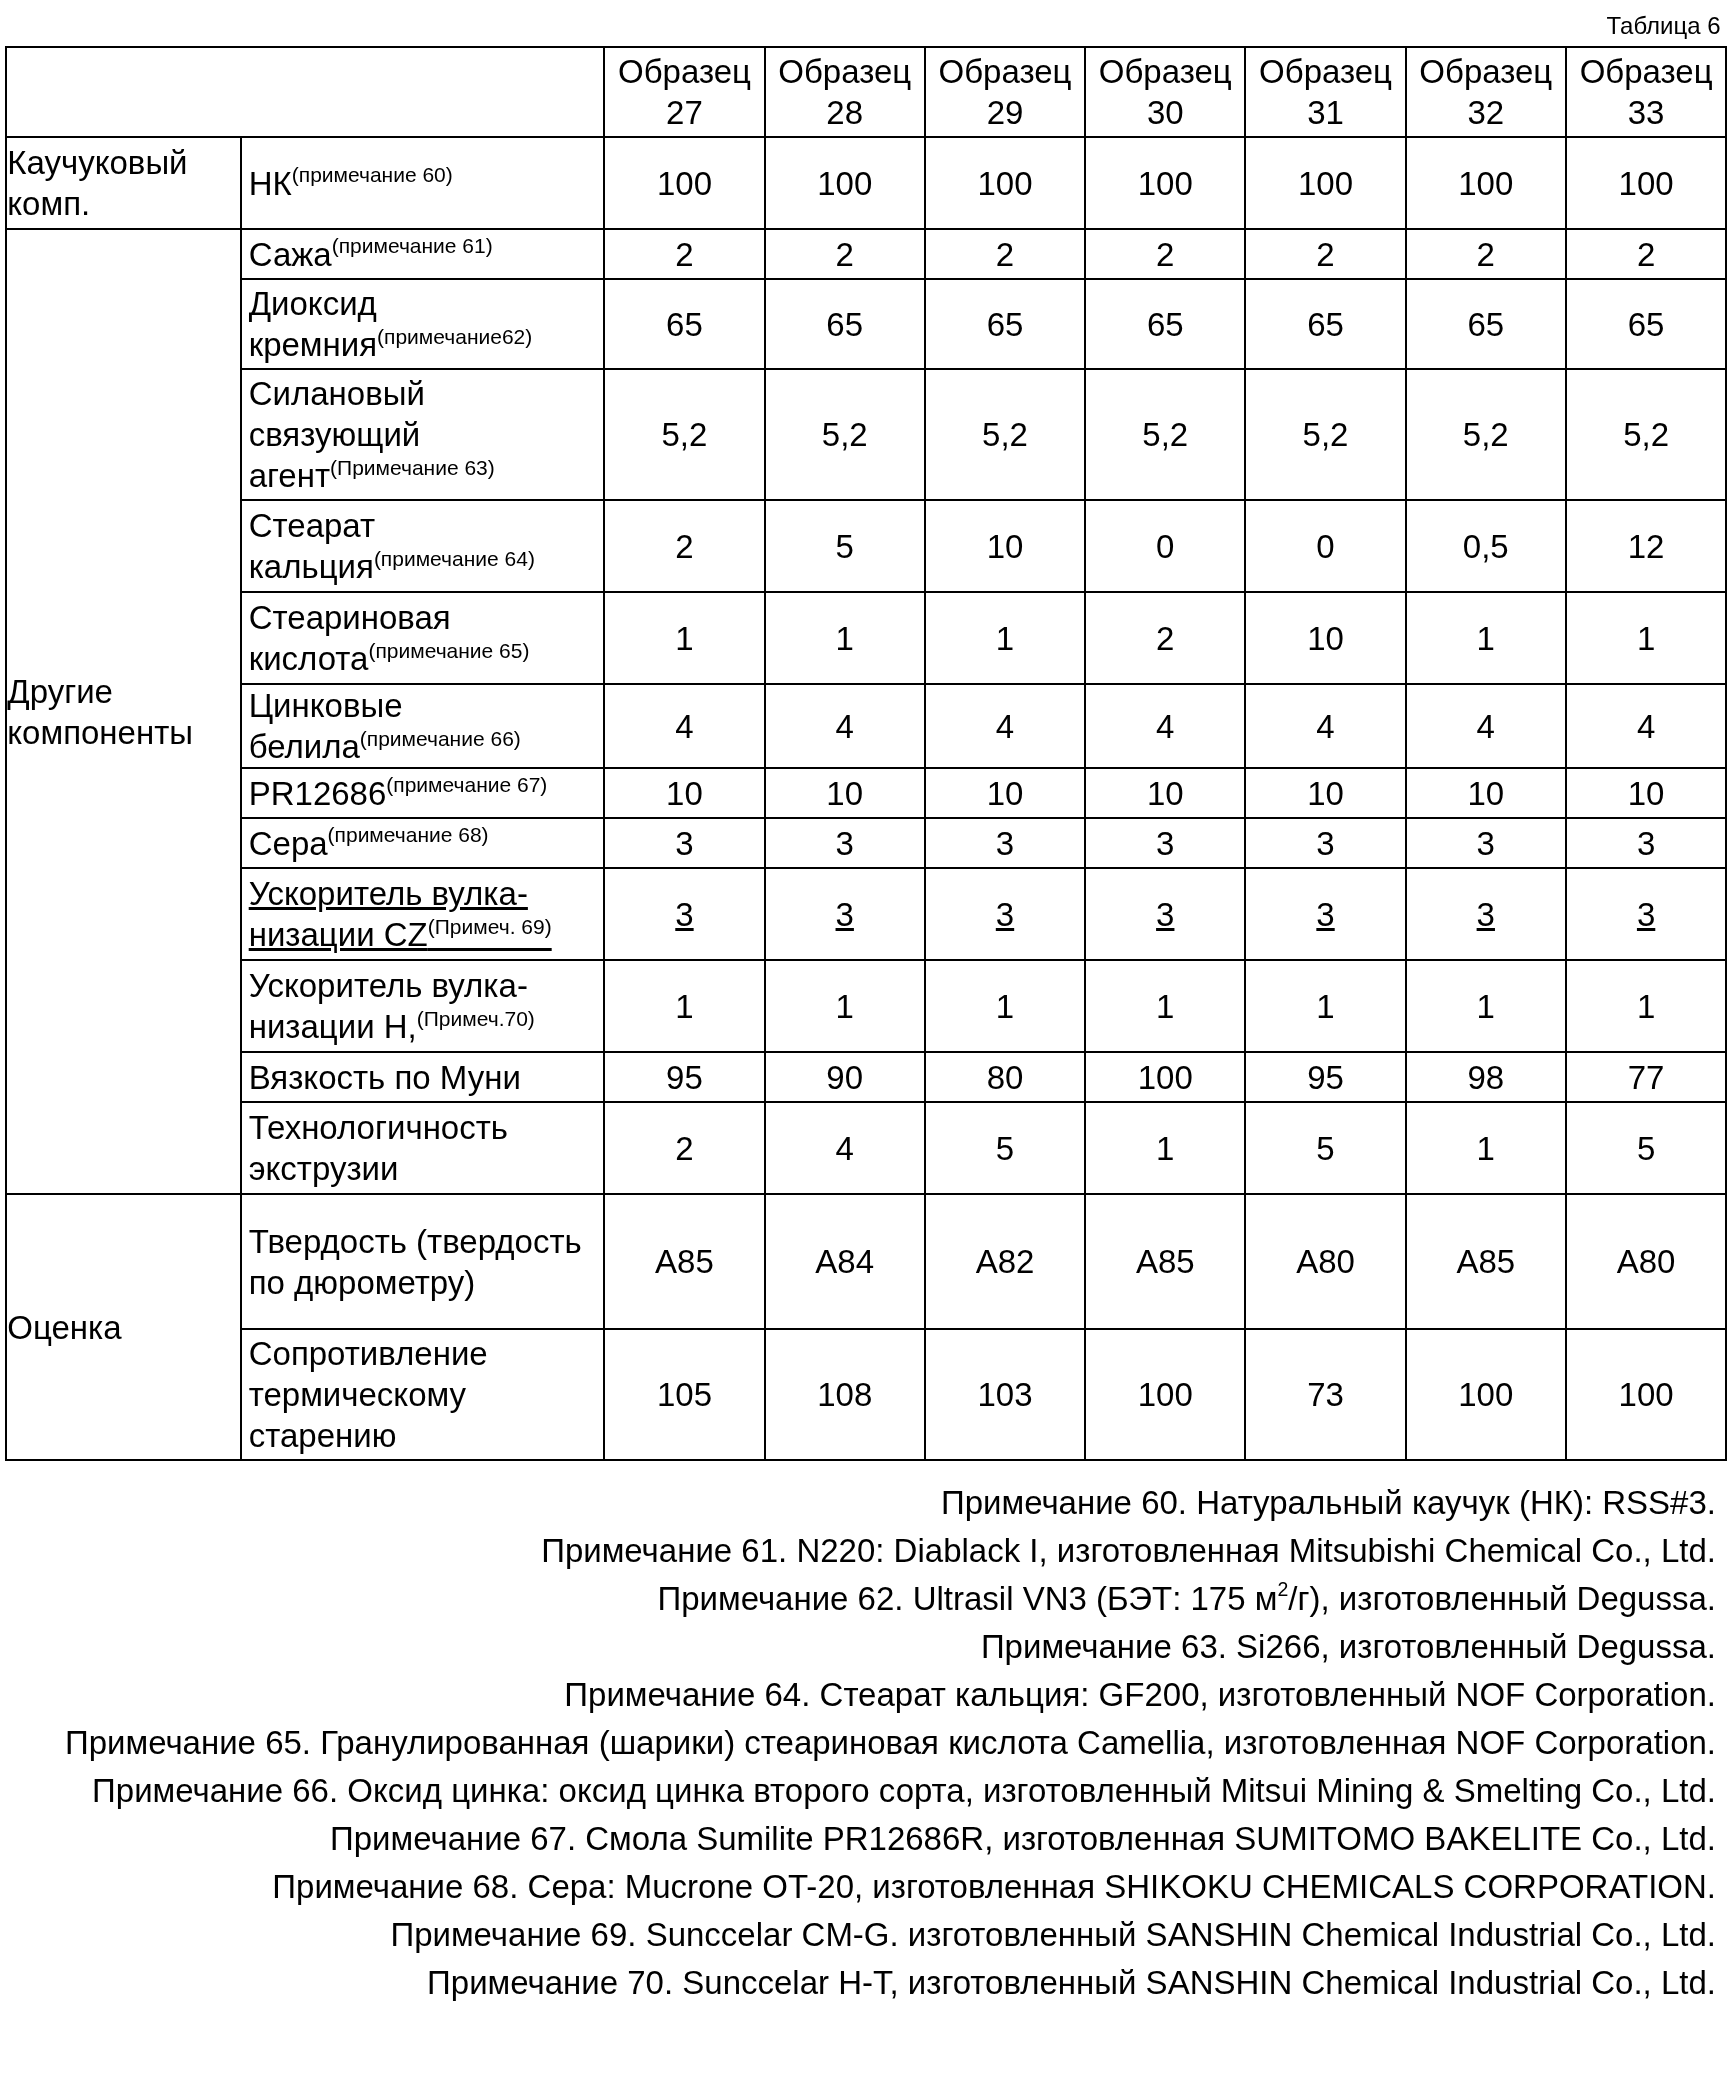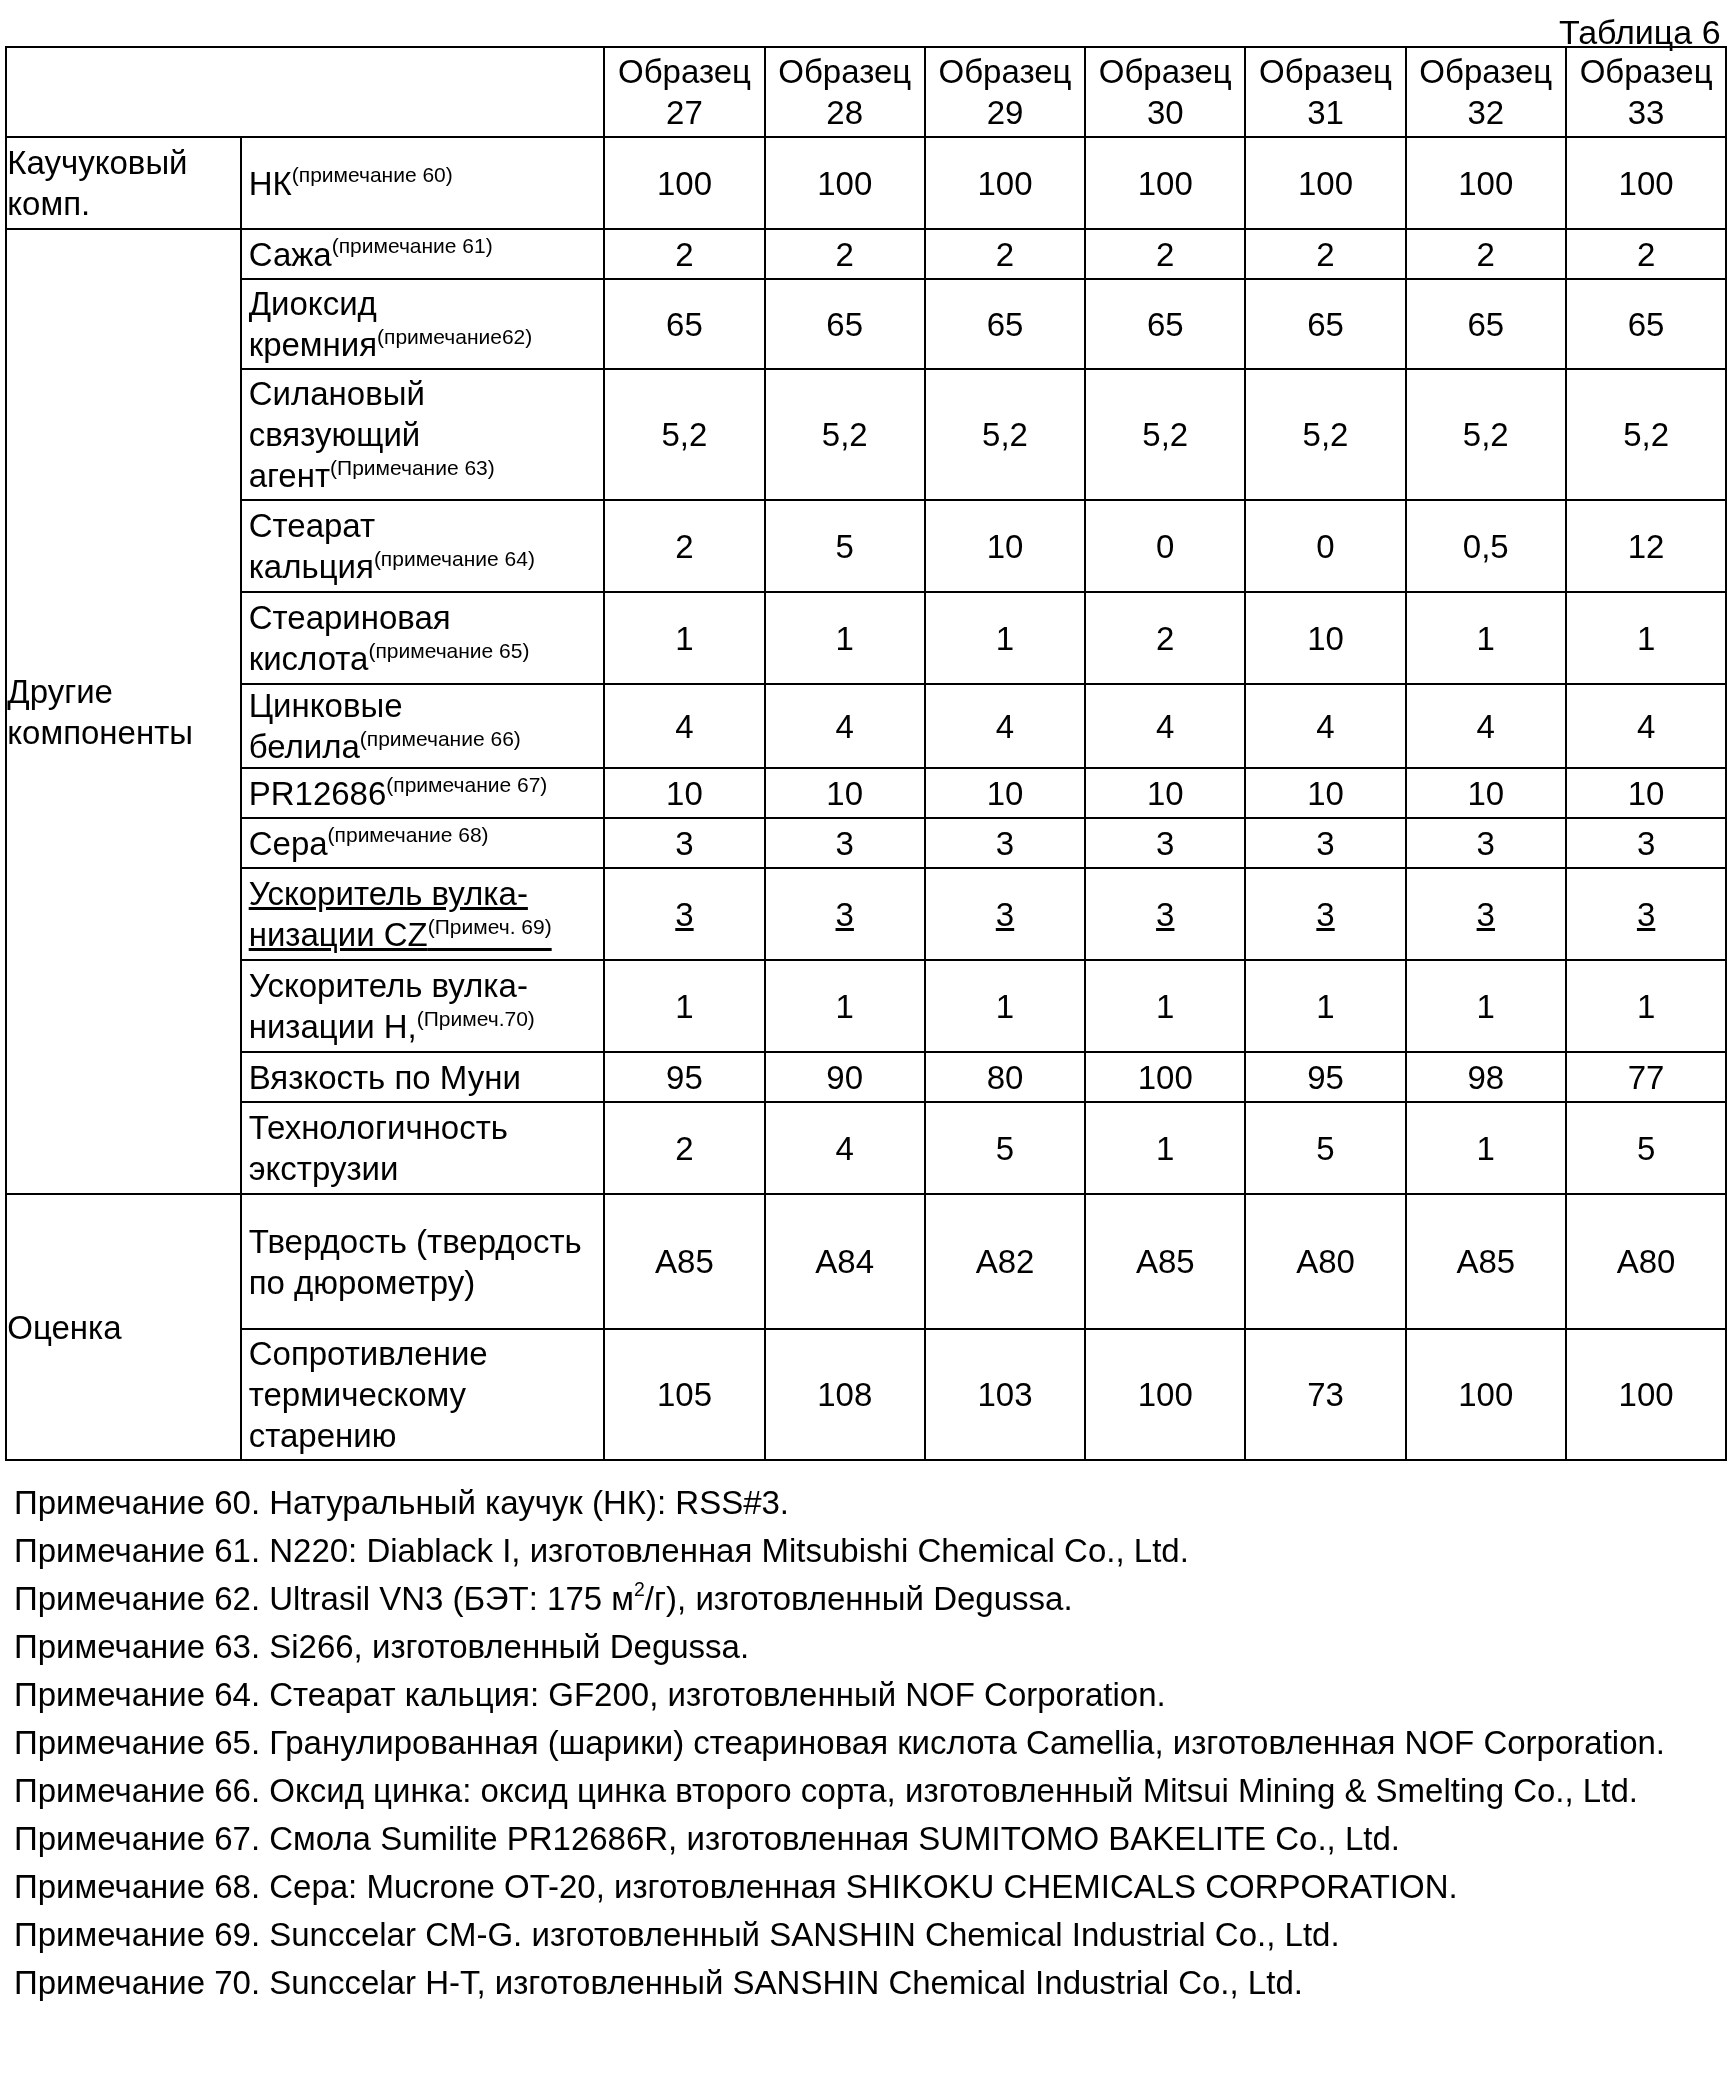--- a/index.html
+++ b/index.html
@@ -1,43 +1,43 @@
 <!DOCTYPE html>
 <html style="font-size:14px"><head>
   <meta charset="utf-8">
   <style>
     html, body { margin: 0; padding: 0; background: #ffffff; }
     body {
       width: 1733px; height: 2098px; position: relative; overflow: hidden;
       font-family: "Liberation Sans", sans-serif; color: #000000;
     }
     .caption {
-      position: absolute; right: 12.4px; top: 10px;
-      font-size: 34px; line-height: 44px;
+      position: absolute; right: 12.4px; top: 4px;
+      font-size: 24px; line-height: 44px;
     }
     table.main {
       position: absolute; left: 5.3px; top: 46px;
       border-collapse: collapse; table-layout: fixed;
       width: 1722px;
     }
     table.main td {
       border: 2.7px solid #000;
       font-size: 33px; line-height: 41px;
       vertical-align: middle; padding: 0;
     }
     td.group { }
     td.label { text-align: left; padding-left: 7px !important; vertical-align: middle; }
     td.num { text-align: center; }
     td.head { text-align: center; line-height: 41px; margin-top: 20px; }
     sup { font-size: 21px; vertical-align: 0; position: relative; top: -12.4px; line-height: 0; margin-top: 7px; }
     .notes {
       position: absolute; left: 14px; top: 1482px; width: 1702px;
       font-size: 33px; line-height: 41px;
     }
-    .note { margin: 0 0 7px 0; }
+    .note { margin: 0 0 7px 0; text-align: right; }
     .note sup { font-size: 19.5px; top: -14px; }
   </style>
 </head>
 <body>
 
 <div class="caption">Таблица 6</div>
 
 <table class="main">
   <colgroup>
     <col style="width:234px">

